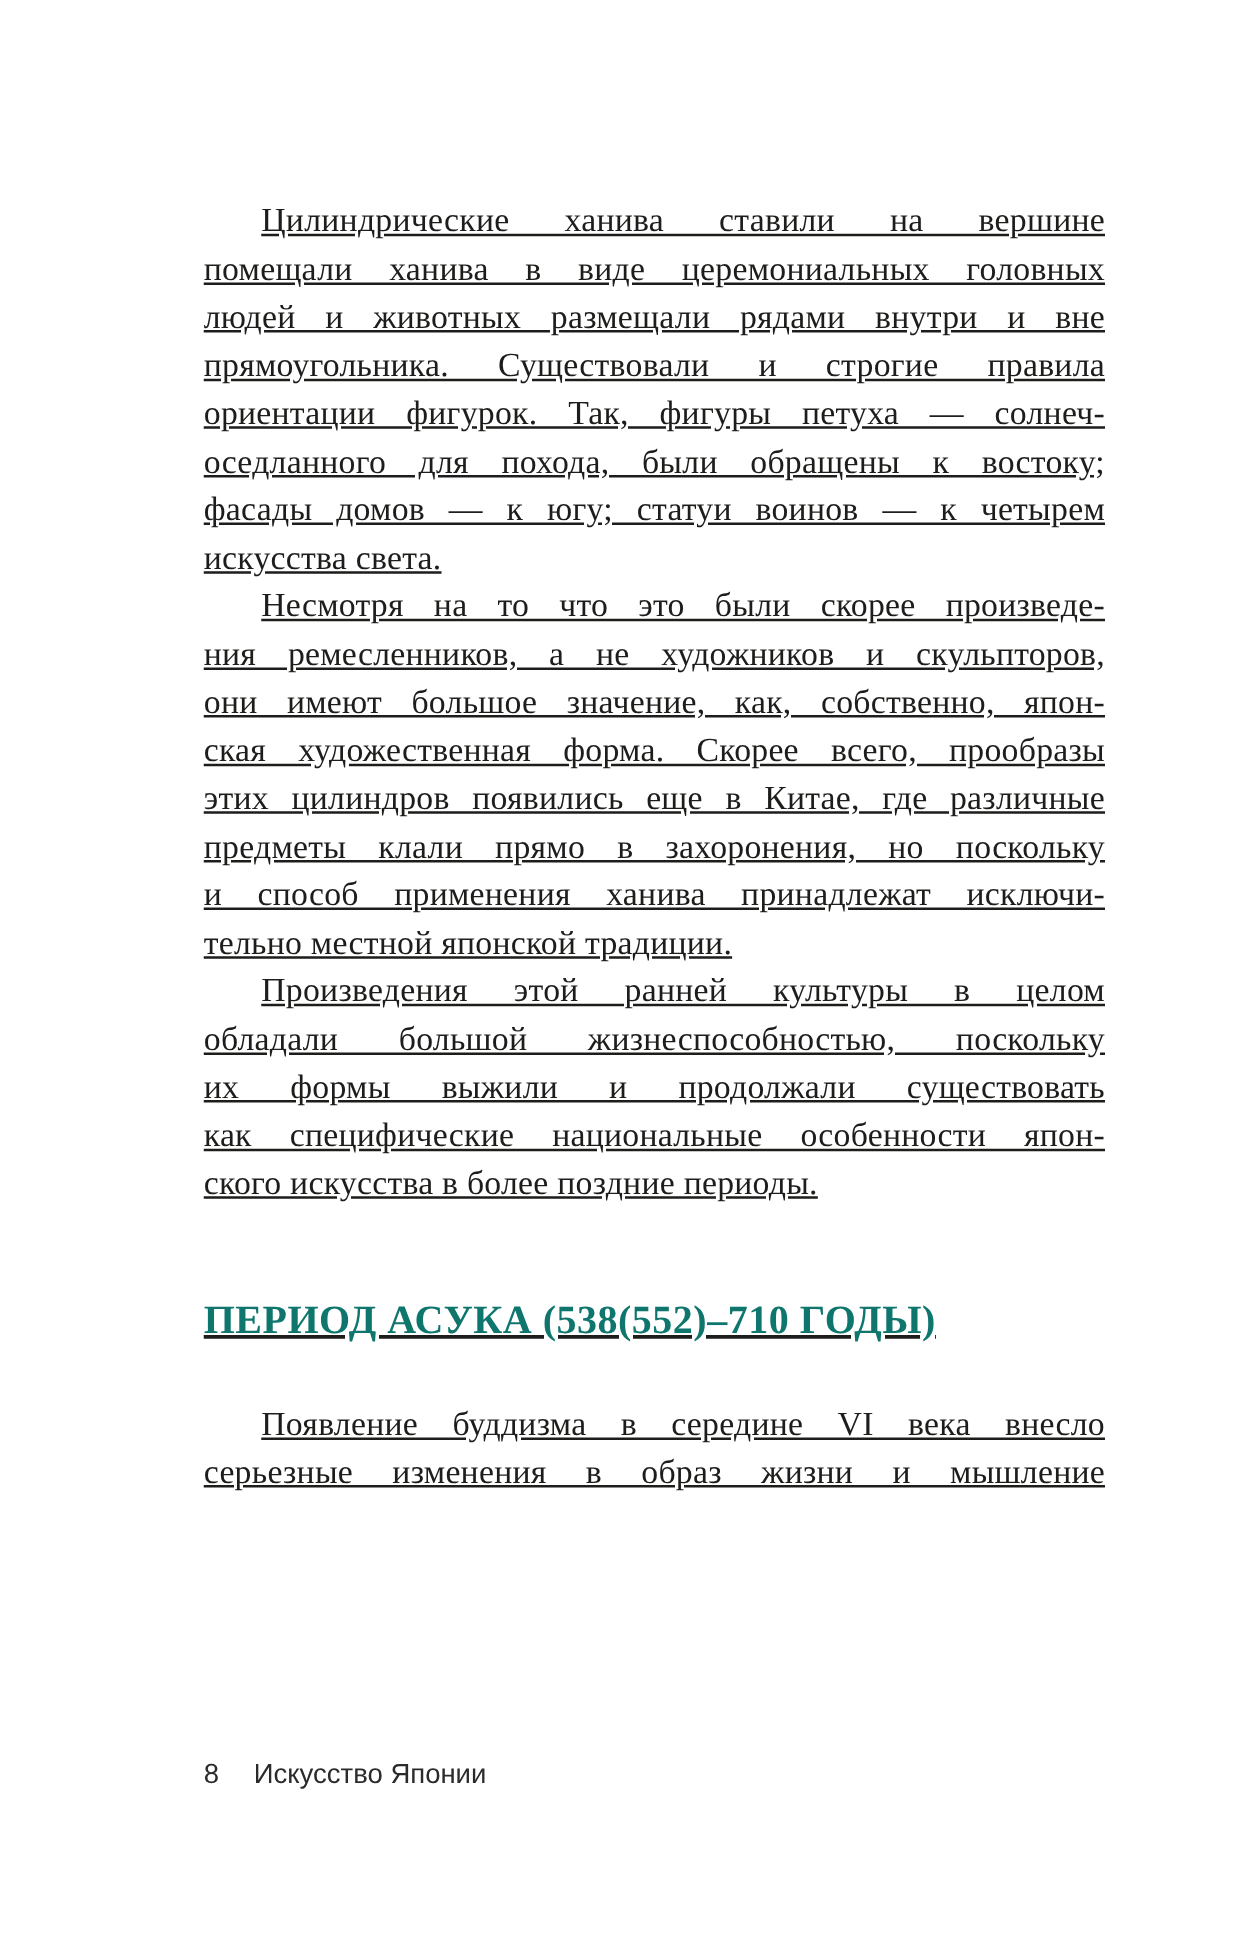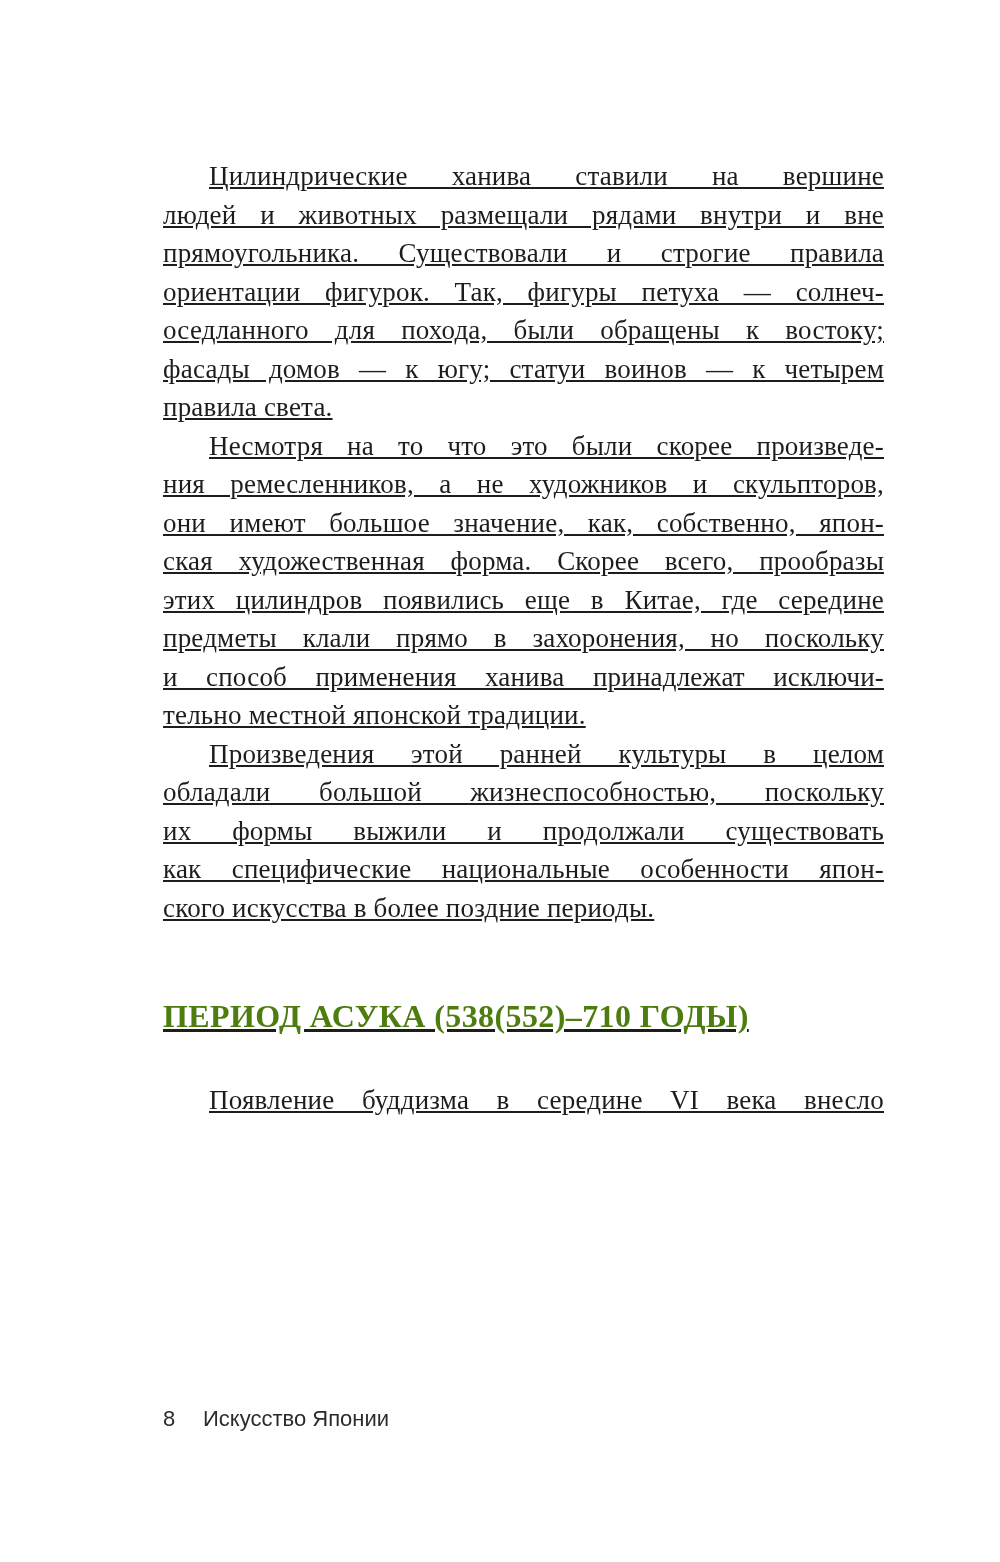--- a/index.html
+++ b/index.html
@@ -44,21 +44,21 @@
   .line.flush {
     text-align-last: left;
   }
   .heading {
     font-family: "Liberation Serif", serif;
     font-weight: bold;
     font-size: 32px;
     line-height: 1.2;
     letter-spacing: 0.4px;
     margin: 70px 0 46px 0;
-    color: #4d7c0f;
+    color: #0f766e;
   }
   .footer {
     position: absolute;
     left: 163px;
     top: 1406px;
     display: flex;
     align-items: baseline;
     gap: 26px;
     font-family: "Liberation Sans", sans-serif;
     font-size: 22px;
@@ -68,46 +68,48 @@
     min-width: 14px;
   }
 </style>
 </head>
 <body>
 
 <div class="page">
   <main class="text-block" id="text-block">
       <div class="paragraph">
         <div class="line indent">Цилиндрические ханива ставили на вершине</div>
+        <div class="line">помещали ханива в виде церемониальных головных</div>
         <div class="line">людей и животных размещали рядами внутри и вне</div>
         <div class="line">прямоугольника. Существовали и строгие правила</div>
         <div class="line">ориентации фигурок. Так, фигуры петуха — солнеч-</div>
         <div class="line">оседланного для похода, были обращены к востоку;</div>
         <div class="line">фасады домов — к югу; статуи воинов — к четырем</div>
-        <div class="line flush">правила света.</div>
+        <div class="line flush">искусства света.</div>
       </div>
       <div class="paragraph">
         <div class="line indent">Несмотря на то что это были скорее произведе-</div>
         <div class="line">ния ремесленников, а не художников и скульпторов,</div>
         <div class="line">они имеют большое значение, как, собственно, япон-</div>
         <div class="line">ская художественная форма. Скорее всего, прообразы</div>
-        <div class="line">этих цилиндров появились еще в Китае, где середине</div>
+        <div class="line">этих цилиндров появились еще в Китае, где различные</div>
         <div class="line">предметы клали прямо в захоронения, но поскольку</div>
         <div class="line">и способ применения ханива принадлежат исключи-</div>
         <div class="line flush">тельно местной японской традиции.</div>
       </div>
       <div class="paragraph">
         <div class="line indent">Произведения этой ранней культуры в целом</div>
         <div class="line">обладали большой жизнеспособностью, поскольку</div>
         <div class="line">их формы выжили и продолжали существовать</div>
         <div class="line">как специфические национальные особенности япон-</div>
         <div class="line flush">ского искусства в более поздние периоды.</div>
       </div>
       <h2 class="heading">ПЕРИОД АСУКА (538(552)–710 ГОДЫ)</h2>
       <div class="paragraph">
         <div class="line indent">Появление буддизма в середине VI века внесло</div>
+        <div class="line">серьезные изменения в образ жизни и мышление</div>
       </div>
     </main>
   <footer class="footer">
     <span class="pagenum">8</span>
     <span class="booktitle">Искусство Японии</span>
   </footer>
 </div>
 
 </body></html>

